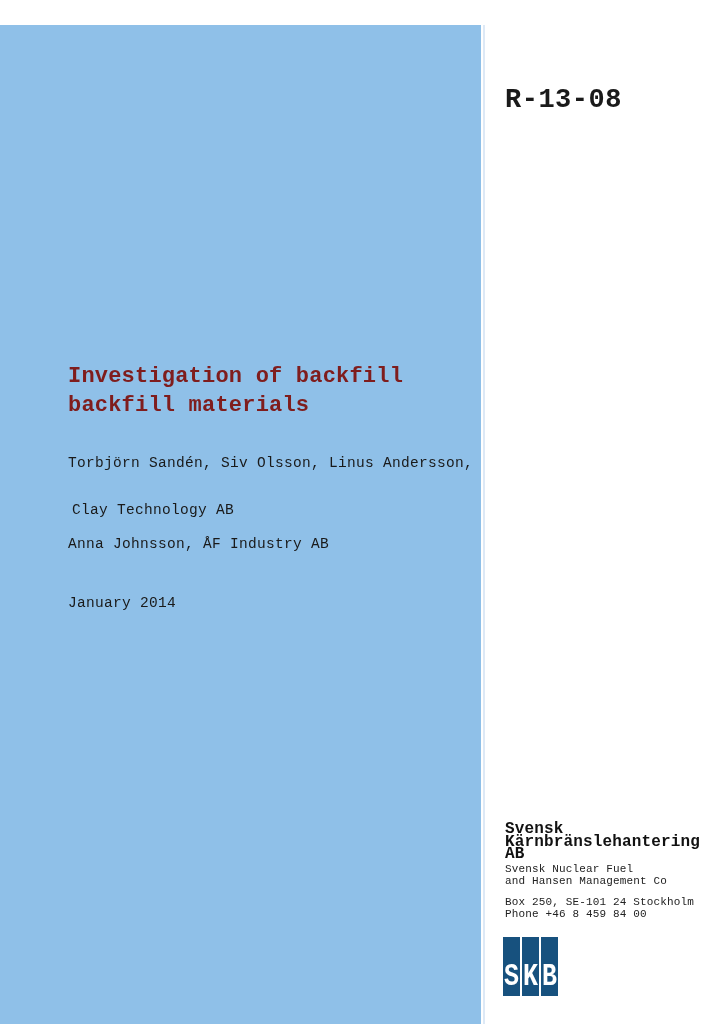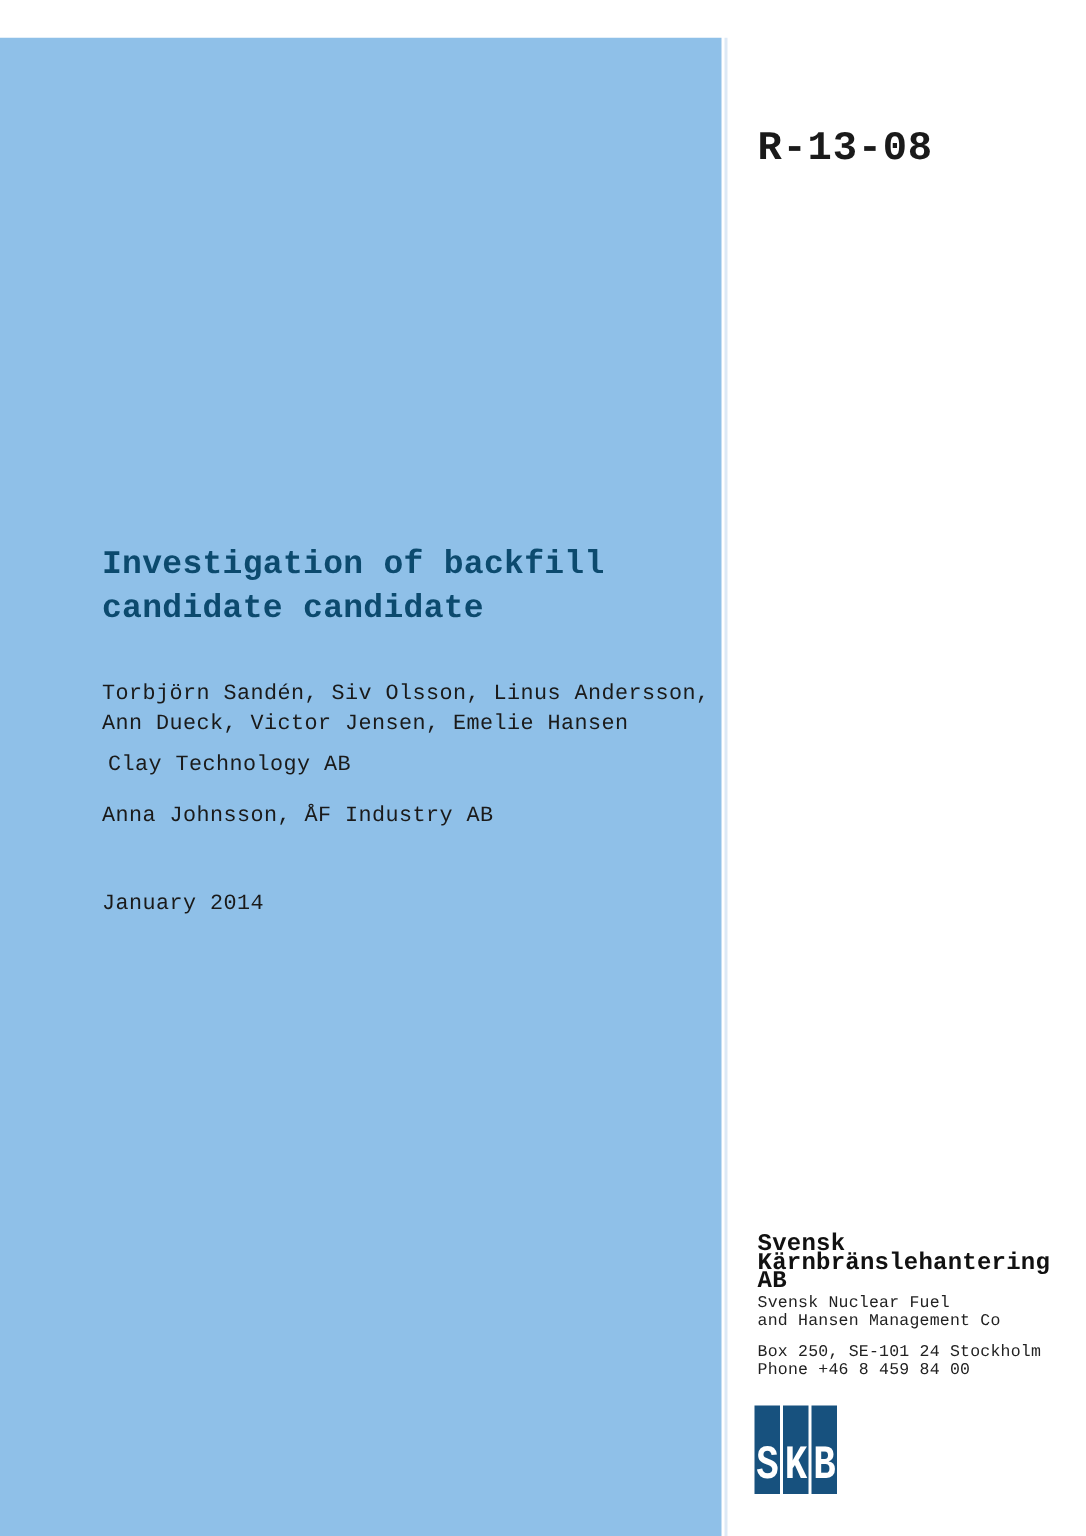--- a/index.html
+++ b/index.html
@@ -50,21 +50,21 @@
     color: var(--text-dark);
   }
   .title-block {
     position: absolute;
     left: 68px;
     top: 338px;
     font-size: 22px;
     font-weight: bold;
     line-height: 28.5px;
     letter-spacing: 0.2px;
-    color: #0c4a6e;
+    color: #7f1d1d;
   }
   .authors-block {
     position: absolute;
     left: 68px;
     top: 428px;
     font-size: 14.5px;
     line-height: 20px;
     letter-spacing: 0.3px;
   }
   .affiliation {
@@ -137,26 +137,25 @@
 
 <div class="page">
 
   <div class="blue-panel"></div>
   <div class="edge-line"></div>
 
   <div class="report-number">R-13-08</div>
 
   <div class="title-block">
     <div>Investigation of backfill</div>
-    <div>candidate candidate</div>
+    <div>backfill materials</div>
   </div>
 
   <div class="authors-block">
     <div>Torbjörn Sandén, Siv Olsson, Linus Andersson,</div>
-    <div>Ann Dueck, Victor Jensen, Emelie Hansen</div>
   </div>
 
   <div class="affiliation">Clay Technology AB</div>
 
   <div class="author-secondary">Anna Johnsson, ÅF Industry AB</div>
 
   <div class="cover-date">January 2014</div>
 
   <div class="footer-block">
     <div class="company-name">Svensk Kärnbränslehantering AB</div>

